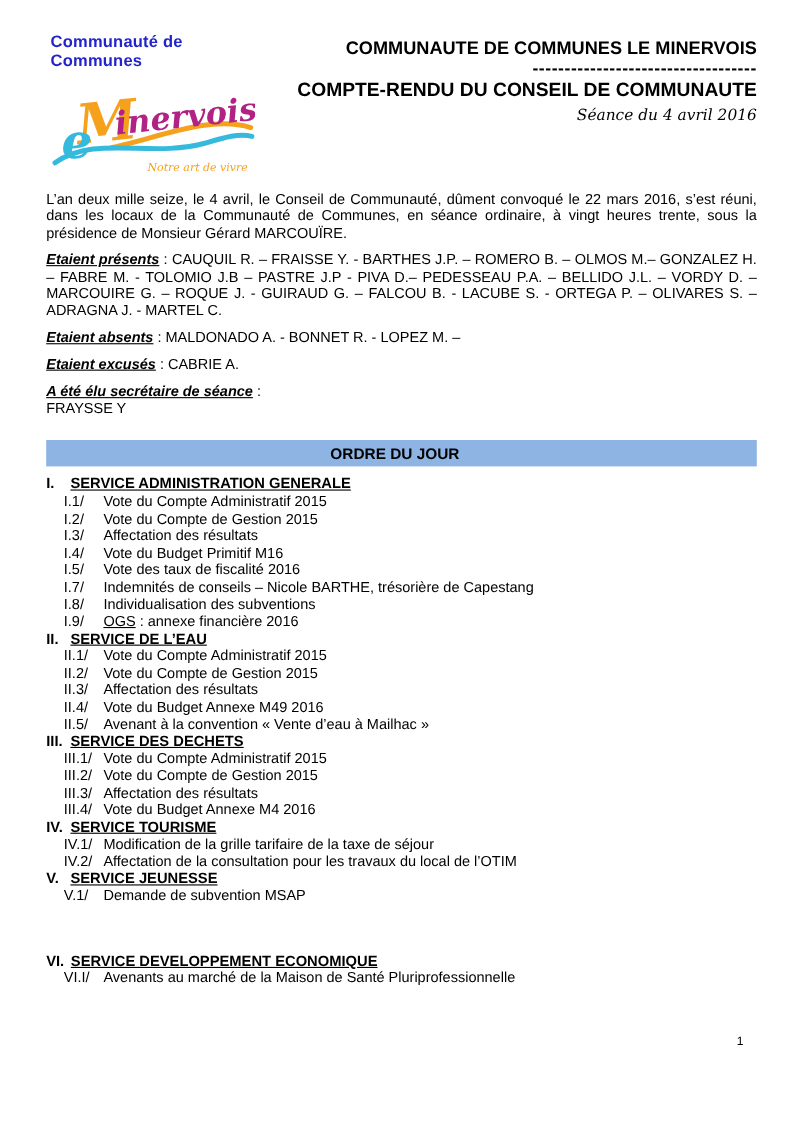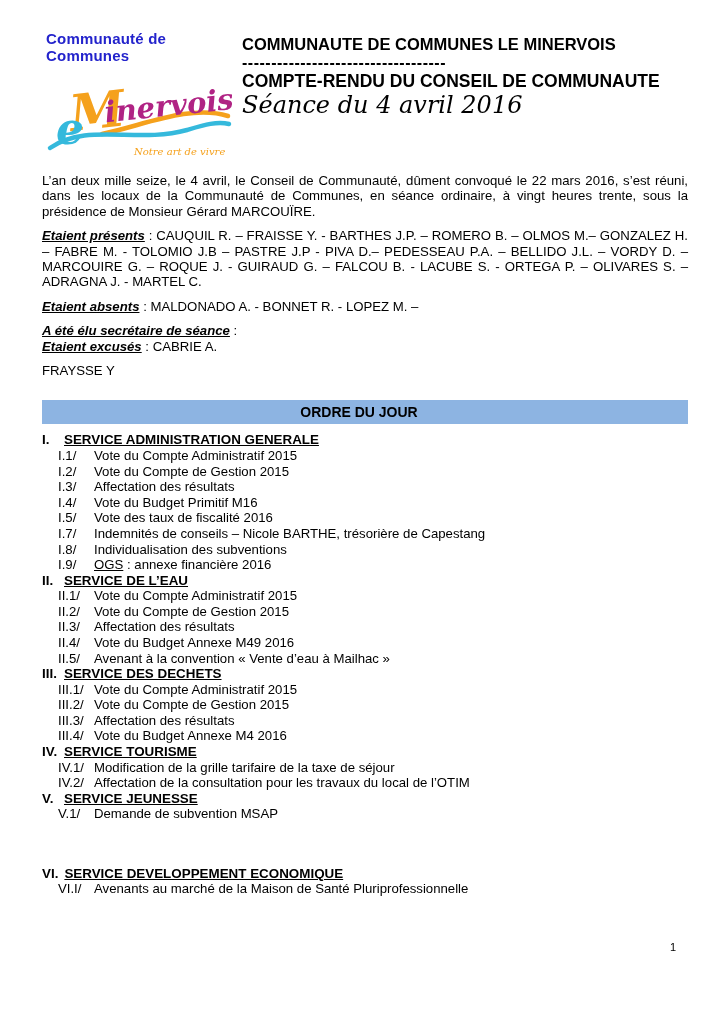--- a/index.html
+++ b/index.html
@@ -15,25 +15,25 @@
   .logo { flex:0 0 200px; padding-top:2px; }
   .logo-org { font-size:15px; font-weight:bold; color:var(--logo-blue); padding-left:4px; letter-spacing:.2px; }
   .logo-art { width:190px; height:94px; display:block; }
   .lg-m   { font-family:"DejaVu Serif", serif; font-style:italic; font-weight:bold; font-size:50px; fill:var(--logo-orange); }
   .lg-rest{ font-family:"DejaVu Serif", serif; font-style:italic; font-weight:bold; font-size:29px; fill:var(--logo-magenta); }
   .lg-e   { font-family:"DejaVu Serif", serif; font-style:italic; font-weight:bold; font-size:44px; fill:var(--logo-cyan); }
   .lg-tag { font-family:"DejaVu Serif", serif; font-style:italic; font-size:10px; fill:var(--logo-orange); }
   .wave-cyan   { fill:none; stroke:var(--logo-cyan); stroke-width:4.5; stroke-linecap:round; }
   .wave-orange { fill:none; stroke:var(--logo-orange); stroke-width:4.5; stroke-linecap:round; }
 
-  .titles { flex:1; text-align:left; padding-top:6px; }
+  .titles { flex:1; text-align:right; padding-top:6px; }
   .t1 { font-size:16.5px; font-weight:bold; line-height:21px; }
   .tdash { font-size:16px; font-weight:bold; line-height:15px; letter-spacing:.5px; }
   .t2 { font-size:17.5px; font-weight:bold; line-height:23px; }
-  .session { font-family:"DejaVu Serif", serif; font-style:italic; font-size:24px; line-height:25px; }
+  .session { font-family:"DejaVu Serif", serif; font-style:italic; font-size:14px; line-height:25px; }
 
   
   .para { font-size:13.2px; line-height:15.4px; text-align:justify; margin:0 0 9px 0; }
   .intro { margin-top:15px; }
   .lbl { font-weight:bold; font-style:italic; text-decoration:underline; }
   .no-gap { margin-bottom:0; }
   .name-line { margin-bottom:0; }
 
   
   .banner {
@@ -80,23 +80,23 @@
       <div class="session">Séance du 4 avril 2016</div>
     </div>
   </div>
 
   <p class="para intro">L’an deux mille seize, le 4 avril, le Conseil de Communauté, dûment convoqué le 22 mars 2016, s’est réuni, dans les locaux de la Communauté de Communes, en séance ordinaire, à vingt heures trente, sous la présidence de Monsieur Gérard MARCOUÏRE.</p>
 
   <p class="para"><span class="lbl">Etaient présents</span><span> : </span><span>CAUQUIL R. – FRAISSE Y. - BARTHES J.P. – ROMERO B. – OLMOS M.– GONZALEZ H. – FABRE M. - TOLOMIO J.B – PASTRE J.P - PIVA D.– PEDESSEAU P.A. – BELLIDO J.L. – VORDY D. – MARCOUIRE G. – ROQUE J. - GUIRAUD G. – FALCOU B. - LACUBE S. - ORTEGA P. – OLIVARES S. – ADRAGNA J. - MARTEL C.</span></p>
 
   <p class="para"><span class="lbl">Etaient absents</span><span> : </span><span>MALDONADO A. - BONNET R. - LOPEZ M. –</span></p>
 
+  <p class="para"><span class="lbl">Etaient excusés</span><span> : </span><span>CABRIE A.</span></p>
+
   <p class="para no-gap"><span class="lbl">A été élu secrétaire de séance</span><span> :</span></p>
-
-  <p class="para"><span class="lbl">Etaient excusés</span><span> : </span><span>CABRIE A.</span></p>
   <p class="para name-line">FRAYSSE Y</p>
 
   <div class="banner">ORDRE DU JOUR</div>
 
   <div id="sections">
       <div class="section">
         <div class="sec-head"><span class="sec-num">I.</span><span class="sec-title">SERVICE ADMINISTRATION GENERALE</span></div>
         <div class="item">
           <span class="item-num">I.1/</span>
           <span class="item-text">Vote du Compte Administratif 2015</span>

